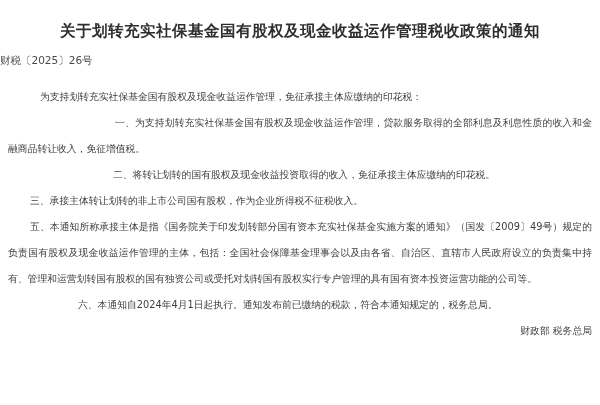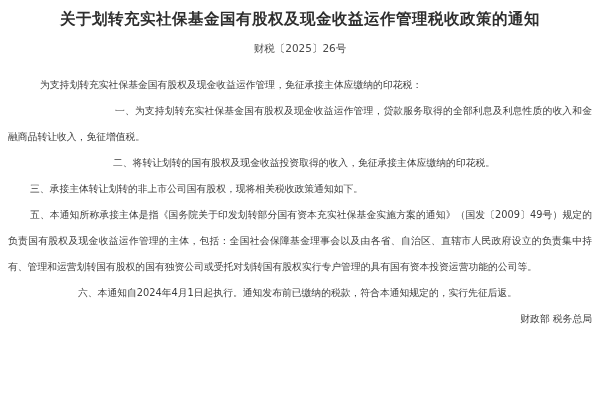--- a/index.html
+++ b/index.html
@@ -9,32 +9,31 @@
   }
   .page {
     position: relative;
     width: 600px;
     height: 405px;
     background: #ffffff;
     overflow: hidden;
     font-family: "DejaVu Sans", sans-serif;
   }
   .doc-title {
-    margin: 0;
+    margin: 12px;
     padding-top: 9px;
     text-align: center;
     font-size: 15.5px;
     line-height: 20px;
     font-weight: bold;
     color: #2e2e2e;
     letter-spacing: 0.5px;
   }
   .doc-number {
     margin-top: 13px;
-    text-align: center;
     font-size: 10.5px;
     line-height: 12px;
     color: #4a4a4a;
   }
   .content {
     margin-top: 18px;
     padding: 0 8px;
     font-size: 9.8px;
     line-height: 26px;
     color: #3d3d3d;
@@ -72,24 +71,24 @@
 
   <div class="content">
 
 
     <p class="p-intro">为支持划转充实社保基金国有股权及现金收益运作管理，免征承接主体应缴纳的印花税：</p>
 
     <p class="p-item1">一、为支持划转充实社保基金国有股权及现金收益运作管理，贷款服务取得的全部利息及利息性质的收入和金融商品转让收入，免征增值税。</p>
 
     <p class="p-item2">二、将转让划转的国有股权及现金收益投资取得的收入，免征承接主体应缴纳的印花税。</p>
 
-    <p class="p-item3">三、承接主体转让划转的非上市公司国有股权，现将相关税收政策通知如下。</p>
+    <p class="p-item3">三、承接主体转让划转的非上市公司国有股权，作为企业所得税不征税收入。</p>
 
 
     <p class="p-item5">五、本通知所称承接主体是指《国务院关于印发划转部分国有资本充实社保基金实施方案的通知》（国发〔2009〕49号）规定的负责国有股权及现金收益运作管理的主体，包括：全国社会保障基金理事会以及由各省、自治区、直辖市人民政府设立的负责集中持有、管理和运营划转国有股权的国有独资公司或受托对划转国有股权实行专户管理的具有国有资本投资运营功能的公司等。</p>
 
-    <p class="p-item6">六、本通知自2024年4月1日起执行。通知发布前已缴纳的税款，符合本通知规定的，实行先征后返。</p>
+    <p class="p-item6">六、本通知自2024年4月1日起执行。通知发布前已缴纳的税款，符合本通知规定的，税务总局。</p>
 
     <p class="signature">财政部 税务总局</p>
 
   </div>
 
 </div>
 
 </body></html>

